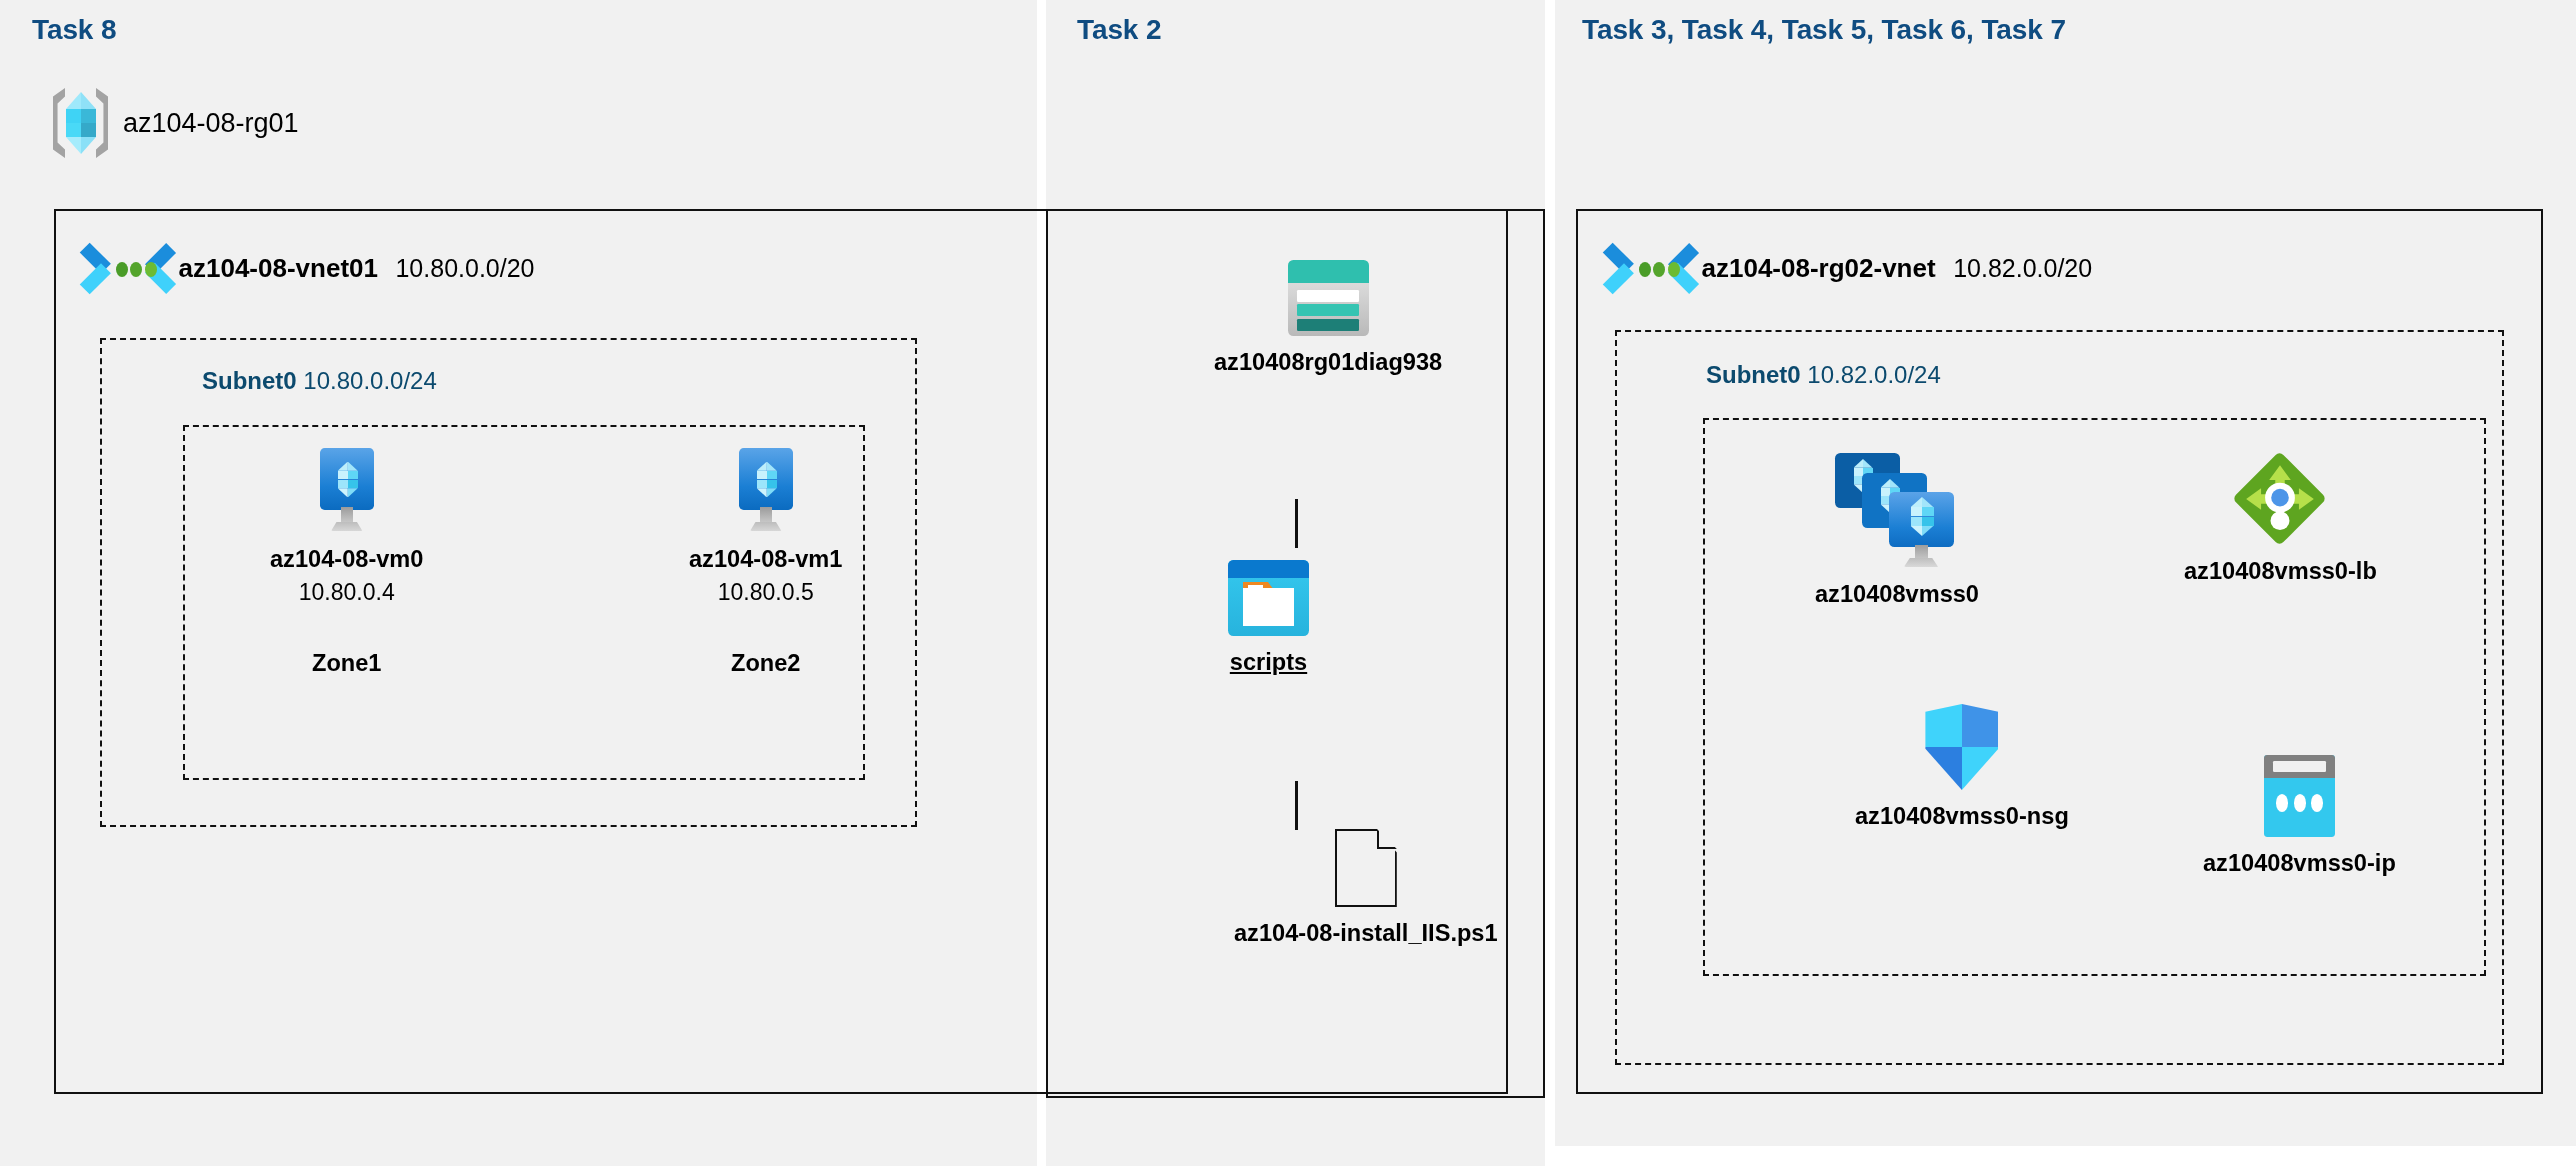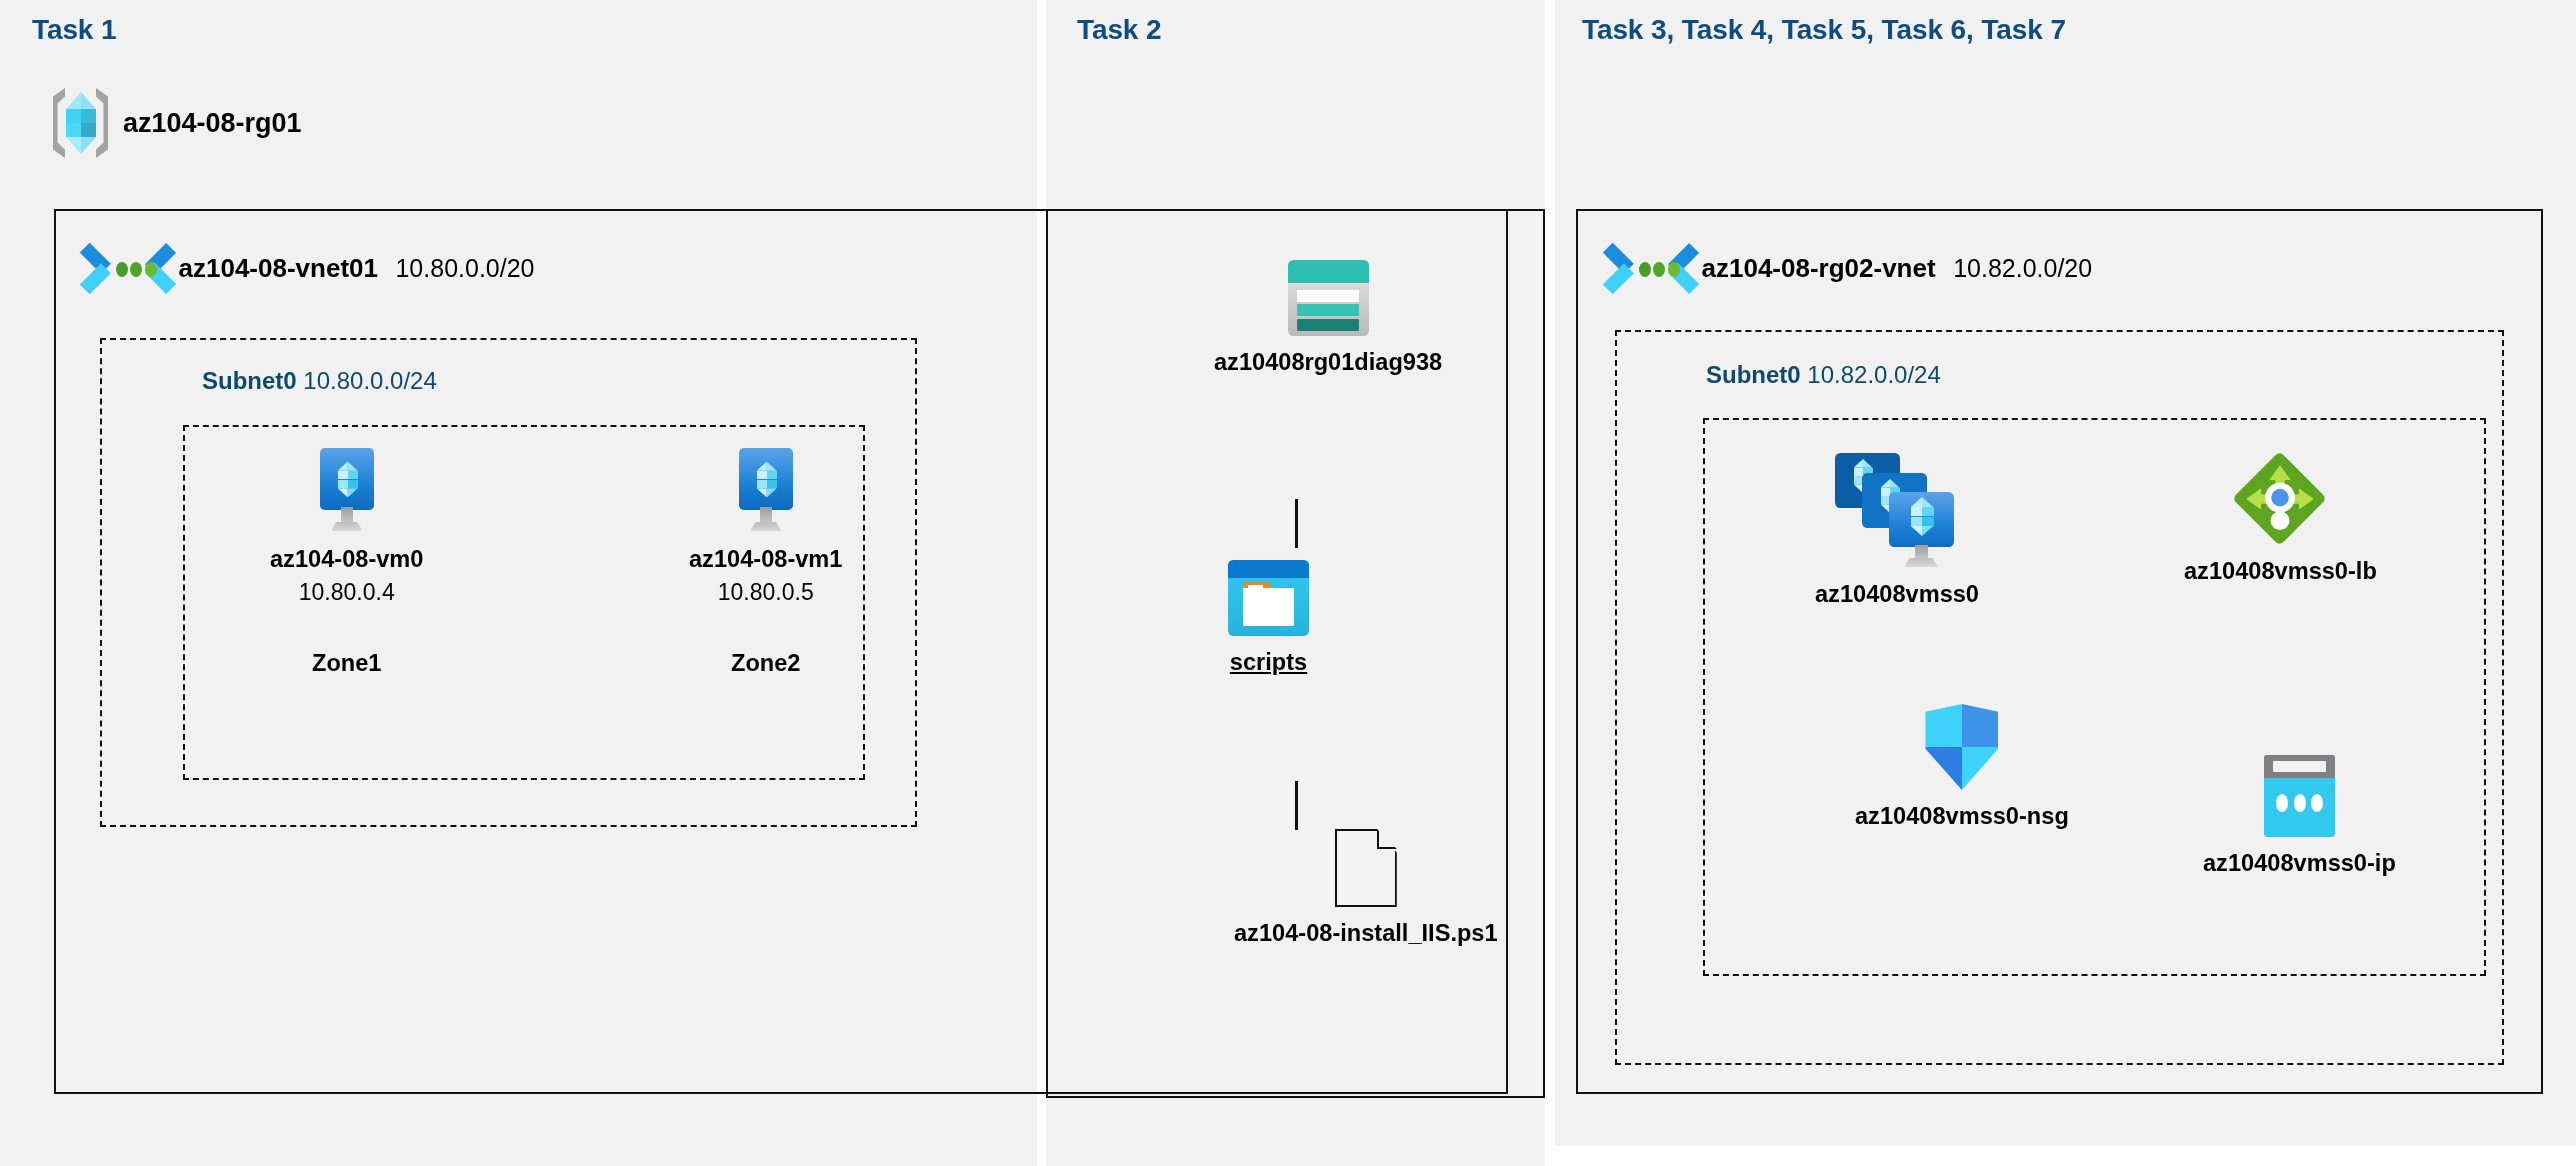--- a/index.html
+++ b/index.html
@@ -25,21 +25,21 @@
     white-space:nowrap;
   }
   #task1-label{left:32px;  top:13.5px;}
   #task2-label{left:1077px;top:13.5px;}
   #task3-label{left:1582px;top:13.5px;}
 
   
   .rg{position:absolute;display:flex;align-items:center;gap:15px;}
   #rg01{left:53px;  top:88px;}
   #rg02{left:1576px;top:88px;}
-  .rg-name{font-size:27px;font-weight:bold;color:#000;white-space:nowrap;}
+  .rg-name{font-size:27px;font-weight:normal;color:#000;white-space:nowrap;}
 
   
   .solid-box{position:absolute;border:2.7px solid #111;background:transparent;box-sizing:border-box;}
   #vnet01-box{left:54px;   top:209px;  width:1454px; height:885px;}
   #task2-box {left:1046px; top:209px;  width:499px;  height:889px;}
   #vnet02-box{left:1576px; top:209px;  width:967px; height:885px;}
 
   
   .dash-box{position:absolute;border:2.7px dashed #111;background:transparent;box-sizing:border-box;}
   #subnet0-a{left:100px; top:338px; width:817px; height:489px;}
@@ -200,21 +200,21 @@
 </style>
 </head>
 <body>
 
 <div class="stage">
 
   <div class="panel" id="panel-task1"></div>
   <div class="panel" id="panel-task2"></div>
   <div class="panel" id="panel-task3"></div>
 
-  <div class="task-label" id="task1-label">Task 1</div>
+  <div class="task-label" id="task1-label">Task 8</div>
   <div class="task-label" id="task2-label">Task 2</div>
   <div class="task-label" id="task3-label">Task 3, Task 4, Task 5, Task 6, Task 7</div>
 
   <div class="rg" id="rg01">
     <span class="ico ico-rg">
       <span class="brk l"></span>
         <span class="brk r"></span>
       <span class="cube">
         <i class="c1"></i>
           <i class="c2"></i>

